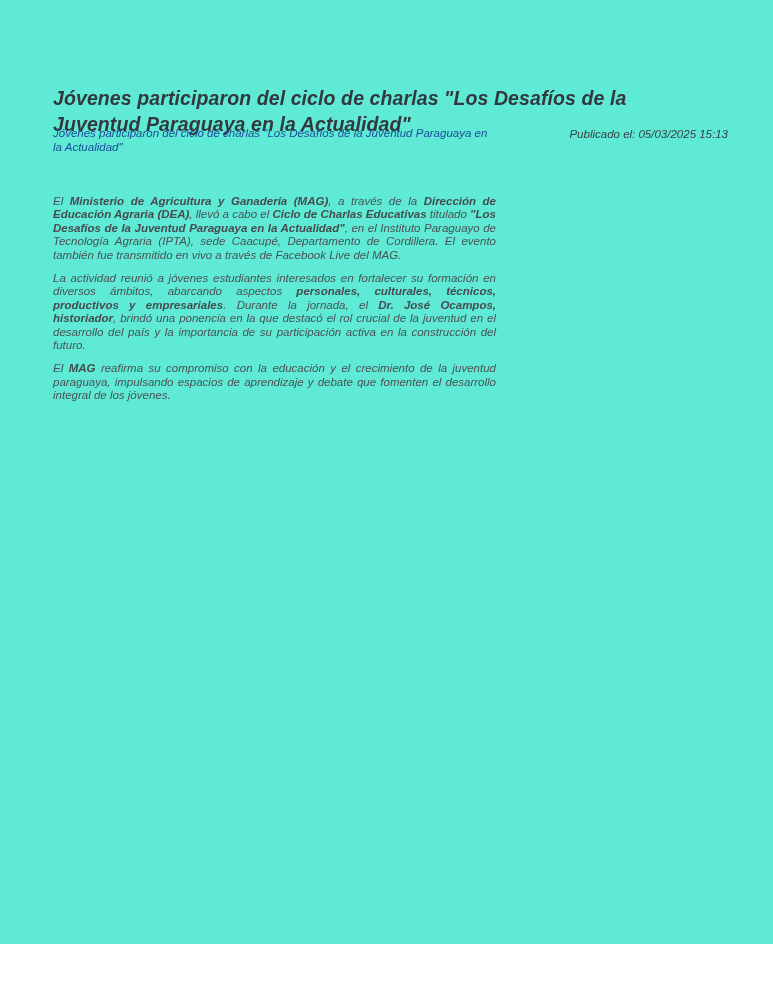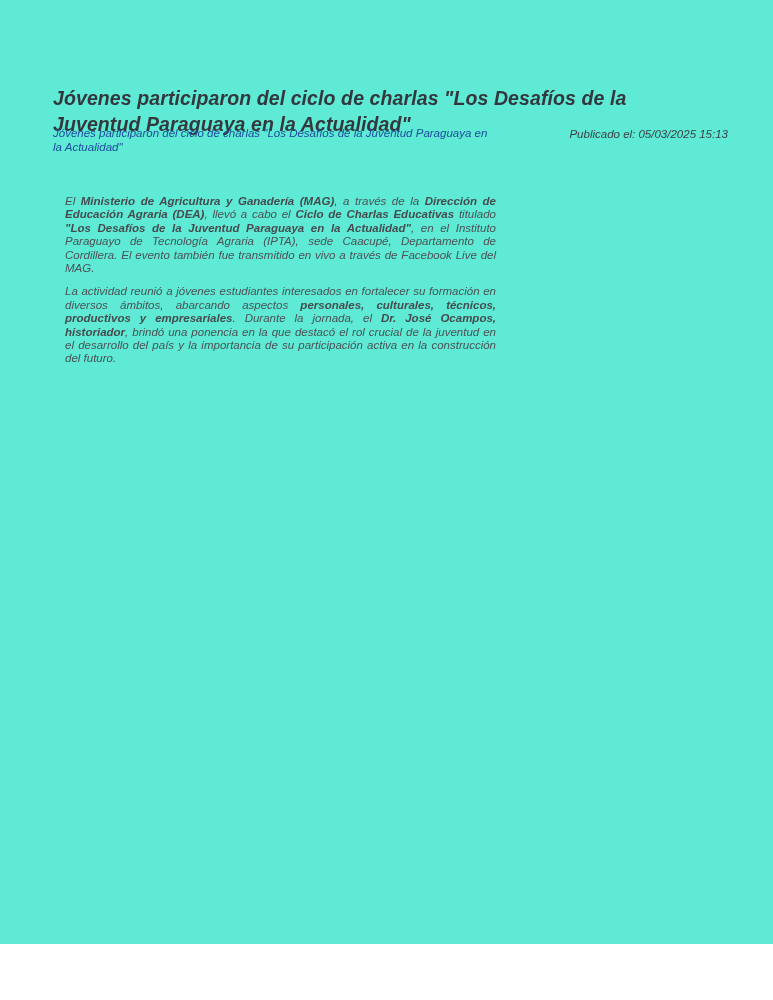--- a/index.html
+++ b/index.html
@@ -65,21 +65,21 @@
     position: absolute;
     left: 53px;
     top: 195px;
     width: 443px;
     font-size: 11.5px;
     line-height: 13.4px;
     color: #4c5156;
     text-align: justify;
   }
   .article-body p {
-    margin: 0 0 10px 12px;
+    margin: 0 0 10px 0;
   }
   .article-body b {
     font-weight: 700;
     color: #464b50;
   }
 </style>
 </head>
 <body>
 
 <div class="page">
@@ -89,15 +89,16 @@
   <div class="meta-row">
     <div class="breadcrumb">
       <div class="breadcrumb-current">Jóvenes participaron del ciclo de charlas "Los Desafíos de la Juventud Paraguaya en la Actualidad"</div>
     </div>
     <div class="publish-date">Publicado el: 05/03/2025 15:13</div>
   </div>
 
   <div class="article-body">
     <p><span>El </span><b>Ministerio de Agricultura y Ganadería (MAG)</b><span>, a través de la </span><b>Dirección de Educación Agraria (DEA)</b><span>, llevó a cabo el </span><b>Ciclo de Charlas Educativas</b><span> titulado </span><b>"Los Desafíos de la Juventud Paraguaya en la Actualidad"</b><span>, en el Instituto Paraguayo de Tecnología Agraria (IPTA), sede Caacupé, Departamento de Cordillera. El evento también fue transmitido en vivo a través de Facebook Live del MAG.</span></p>
     <p><span>La actividad reunió a jóvenes estudiantes interesados en fortalecer su formación en diversos ámbitos, abarcando aspectos </span><b>personales, culturales, técnicos, productivos y empresariales</b><span>. Durante la jornada, el </span><b>Dr. José Ocampos, historiador</b><span>, brindó una ponencia en la que destacó el rol crucial de la juventud en el desarrollo del país y la importancia de su participación activa en la construcción del futuro.</span></p>
+    <p><span>El </span><b>MAG</b><span> reafirma su compromiso con la educación y el crecimiento de la juventud paraguaya, impulsando espacios de aprendizaje y debate que fomenten el desarrollo integral de los jóvenes.</span></p>
   </div>
 
 </div>
 
 </body></html>

